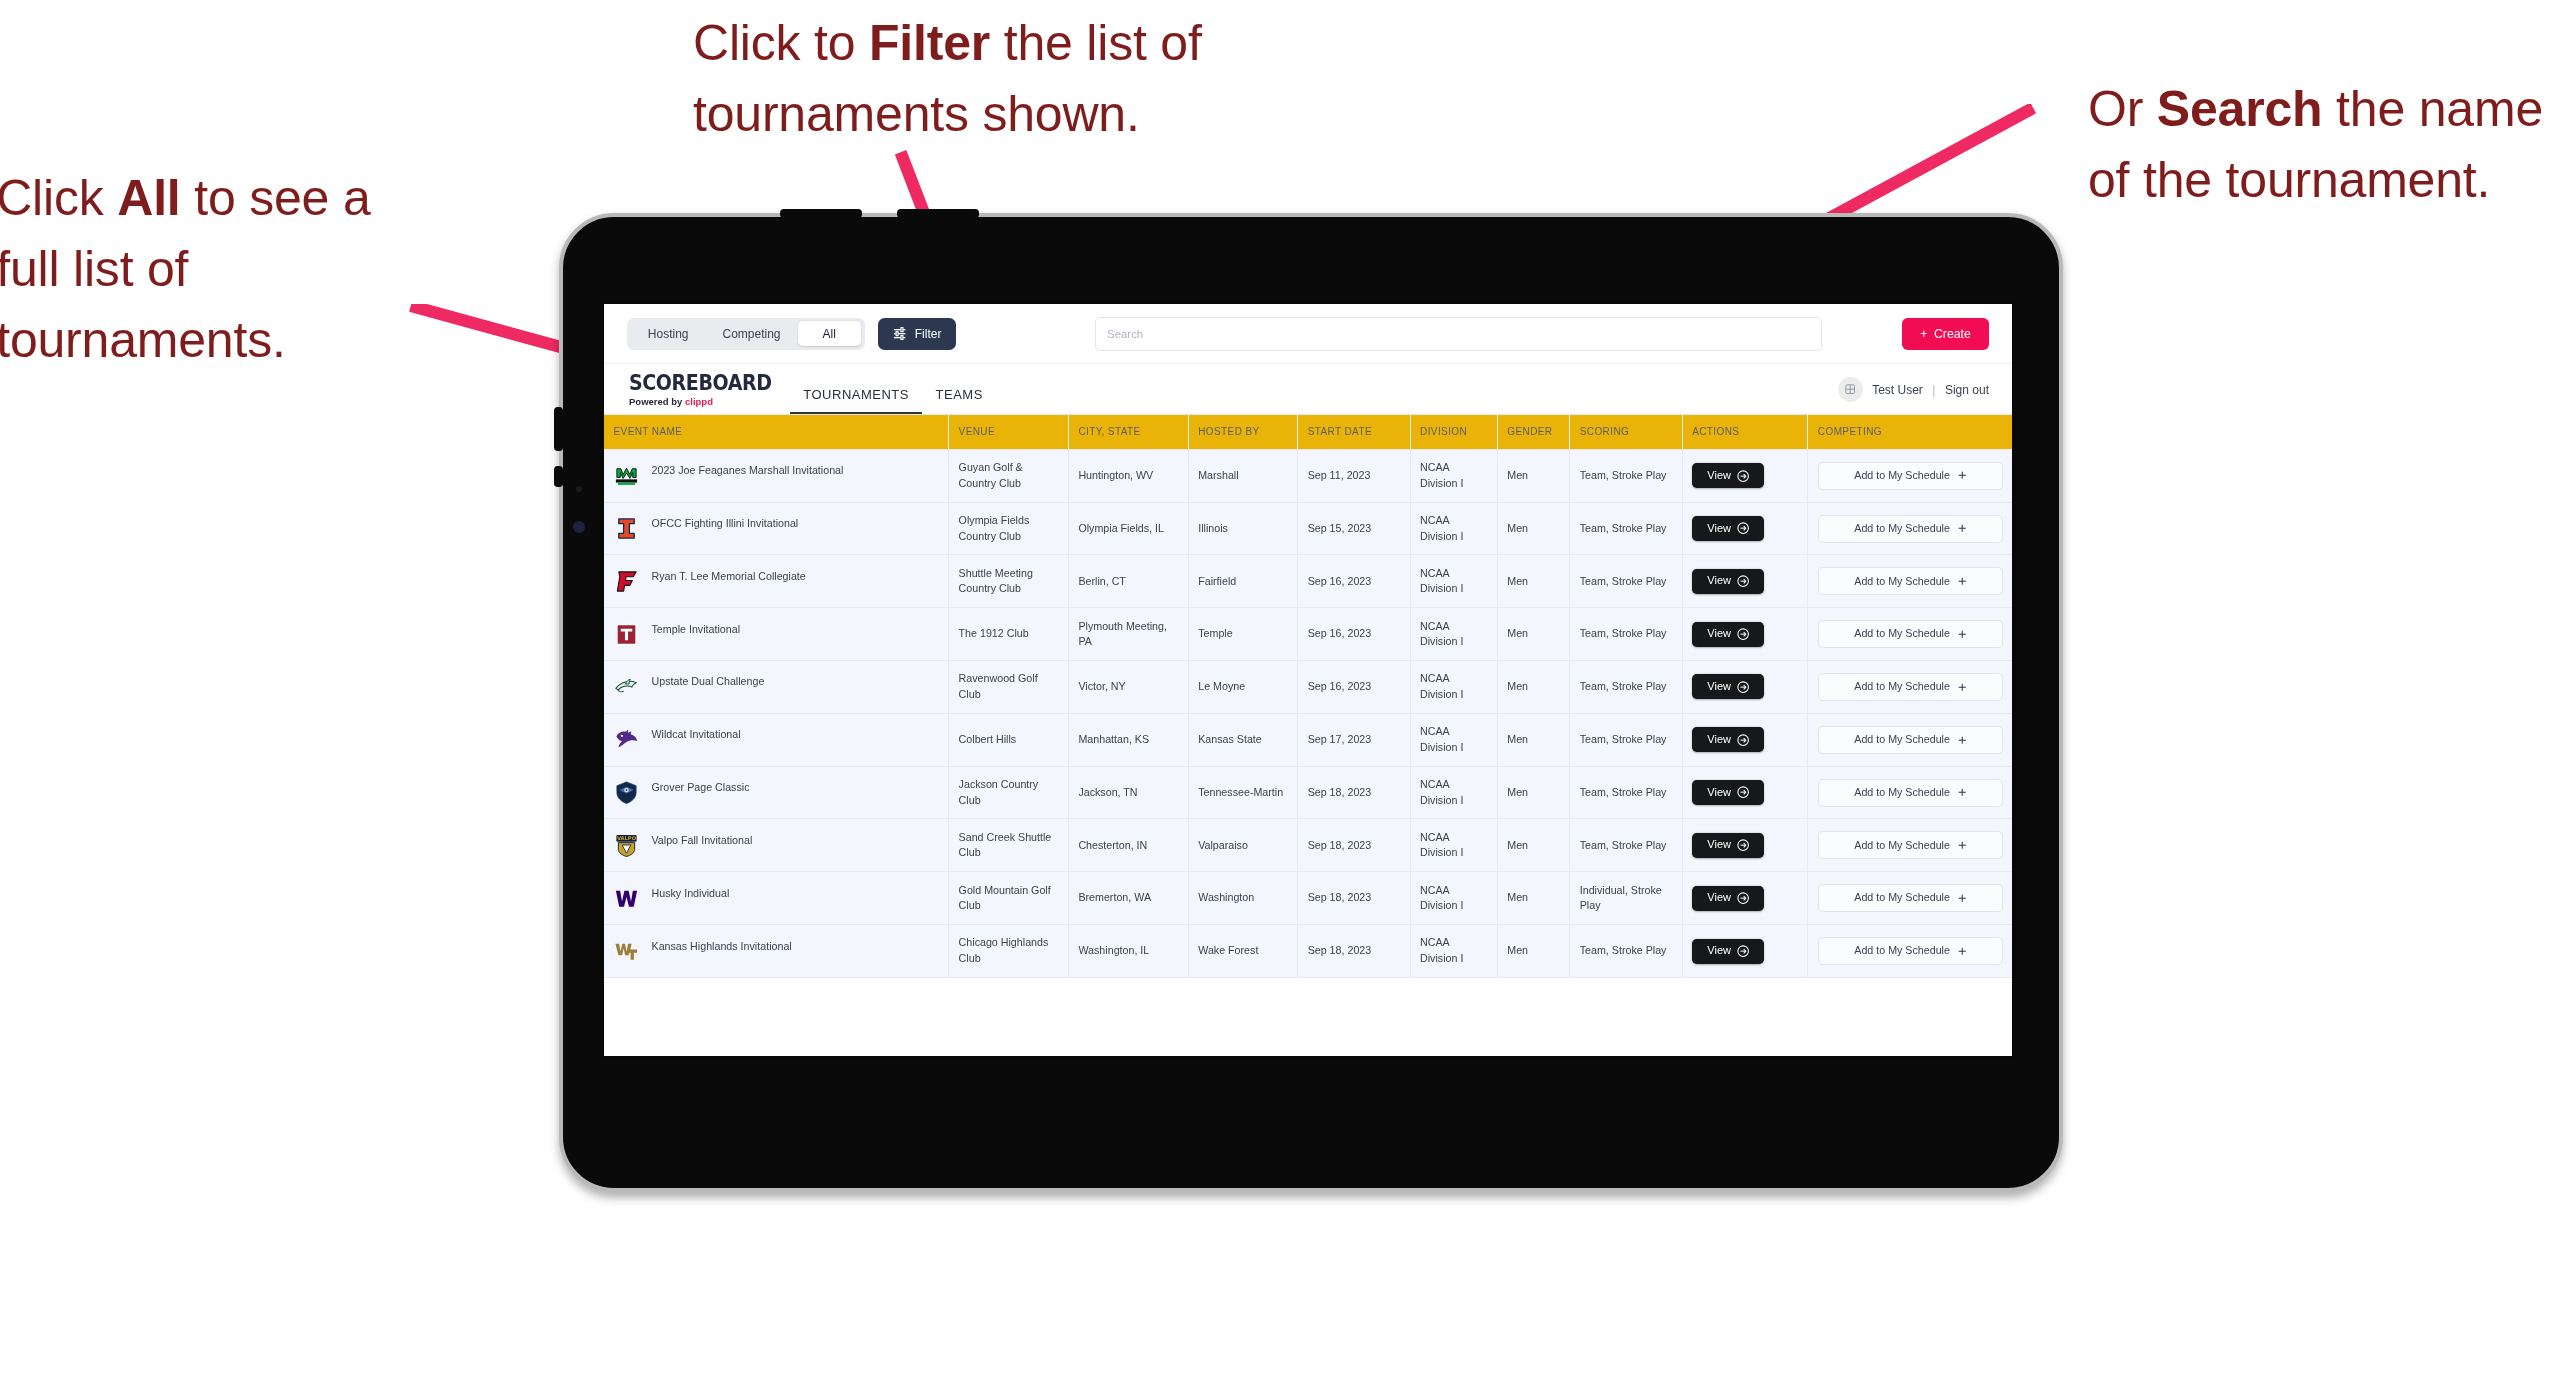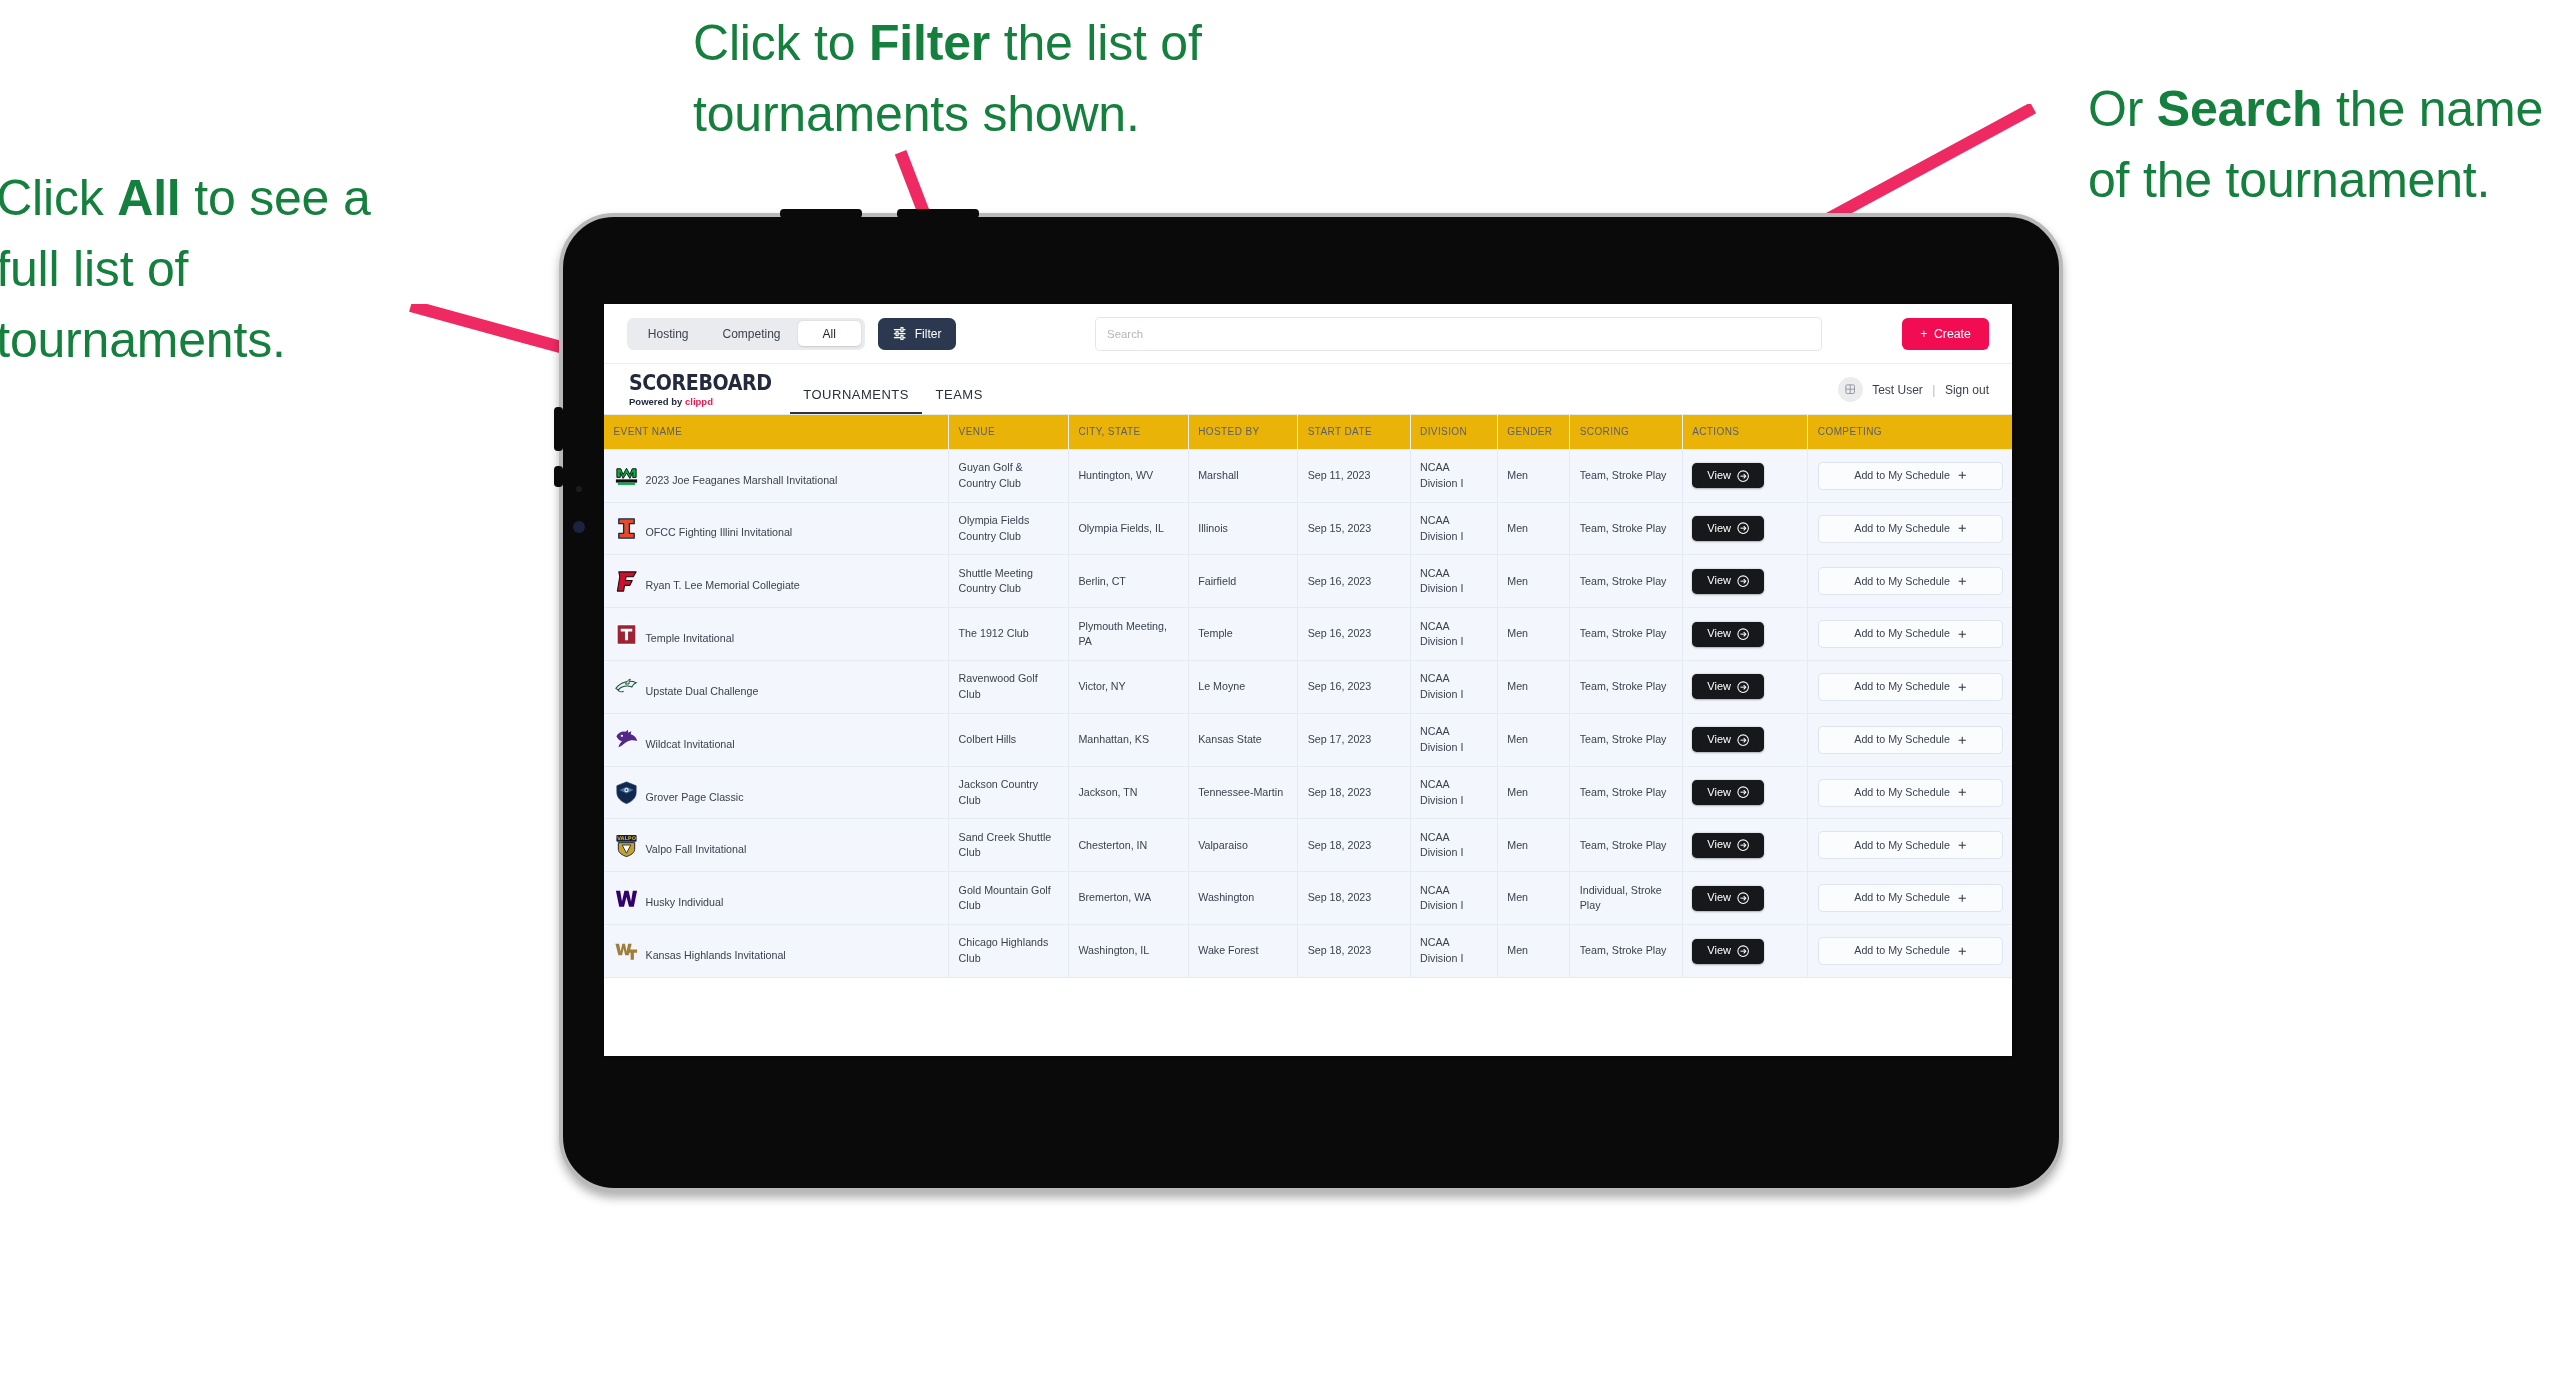--- a/index.html
+++ b/index.html
@@ -7,21 +7,21 @@
     width:2576px;height:1386px;
     background:#ffffff;
     font-family:"Liberation Sans", sans-serif;
     position:relative;
     overflow:hidden;
   }
 
   
   .anno{
     position:absolute;
-    color:#15803d;
+    color:#7f1d1d;
     font-size:50px;
     line-height:1.42;
     font-weight:400;
     letter-spacing:-0.2px;
   }
   .anno b{font-weight:700;}
   #anno-all{left:-3.8px;top:163px;width:446px;}
   #anno-filter{left:693px;top:7.6px;width:665px;}
   #anno-search{left:2088px;top:74px;width:456px;}
 
@@ -133,21 +133,21 @@
     border-right:0.9px solid #eef0f3;
   }
   thead th:last-child{border-right:none;}
   tbody td{
     background:#f3f6fc;color:#3b414e;font-size:10.7px;
     padding:10.4px 9.5px;border-bottom:0.9px solid #e6eaf2;
     border-right:0.9px solid #e6eaf2;
     vertical-align:middle;line-height:1.45;
   }
   tbody td:last-child{border-right:none;}
-  .evt{display:flex;align-items:flex-end;gap:7px;}
+  .evt{display:flex;align-items:flex-start;gap:13px;}
   .evt-logo{width:25px;height:25px;flex:0 0 25px;display:flex;align-items:center;justify-content:center;}
   .view-btn{
     background:#17181c;color:#fff;border-radius:4.7px;
     width:72px;height:25px;display:flex;align-items:center;justify-content:center;gap:5.7px;
     font-size:11px;box-shadow:0 0.9px 1.9px rgba(0,0,0,.3);
   }
   .add-btn{
     background:#fbfcfe;border:0.9px solid #dfe4ee;border-radius:4.7px;
     height:26px;display:flex;align-items:center;justify-content:center;gap:7.6px;
     font-size:10.7px;color:#3b414e;

